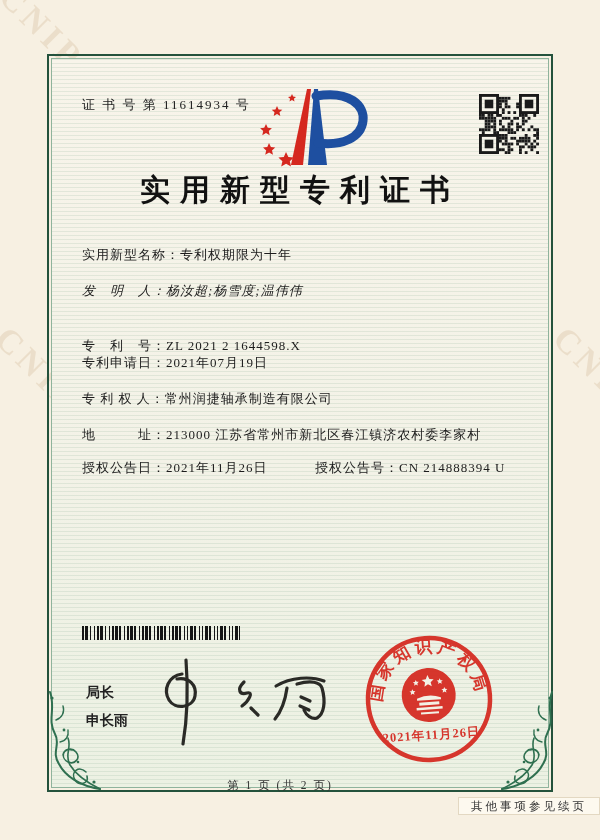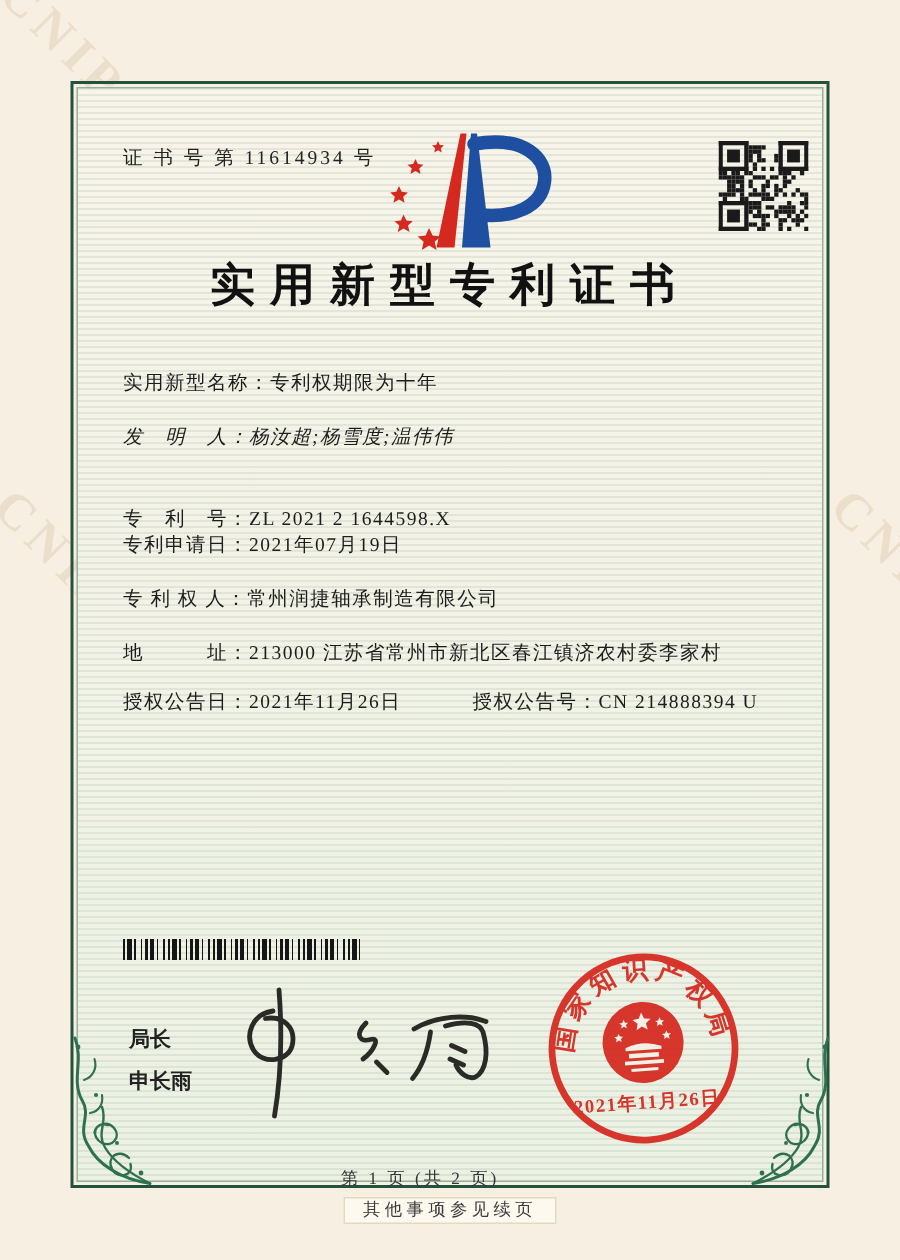--- a/index.html
+++ b/index.html
@@ -45,21 +45,21 @@
       #151515 3px 6px, transparent 6px 7.5px,
       #151515 7.5px 8.5px, transparent 8.5px 12px,
       #151515 12px 13px, transparent 13px 15px);
   }
   .signer{position:absolute;left:86px;top:678px;font-family:"Liberation Sans","DejaVu Sans",sans-serif;
     font-size:14px;font-weight:600;color:#222;line-height:28px;}
   .signature{position:absolute;left:148px;top:652px;}
   .seal{position:absolute;left:355px;top:625px;width:148px;height:148px;}
   .page-indicator{position:absolute;left:0;top:760px;width:560px;text-align:center;font-size:11.5px;letter-spacing:2px;color:#333;margin-top:18px;}
   .note{
-    position:absolute;left:0;top:799px;width:600px;text-align:center;font-size:11.5px;letter-spacing:3px;color:#3a3a3a;
+    position:absolute;left:0;top:799px;width:600px;text-align:right;font-size:11.5px;letter-spacing:3px;color:#3a3a3a;
   }
   .note span{background:#fdf9ef;border:1px solid #e3d8c2;padding:2px 12px;}
   .flourish{position:absolute;width:104px;height:104px;}
   .flourish.left{left:44px;top:690px;}
   .flourish.right{right:42px;top:690px;transform:scaleX(-1);}
 </style>
 </head>
 <body>
 
 <div class="watermark" style="left:-14px;top:18px;">CNIPA</div>

